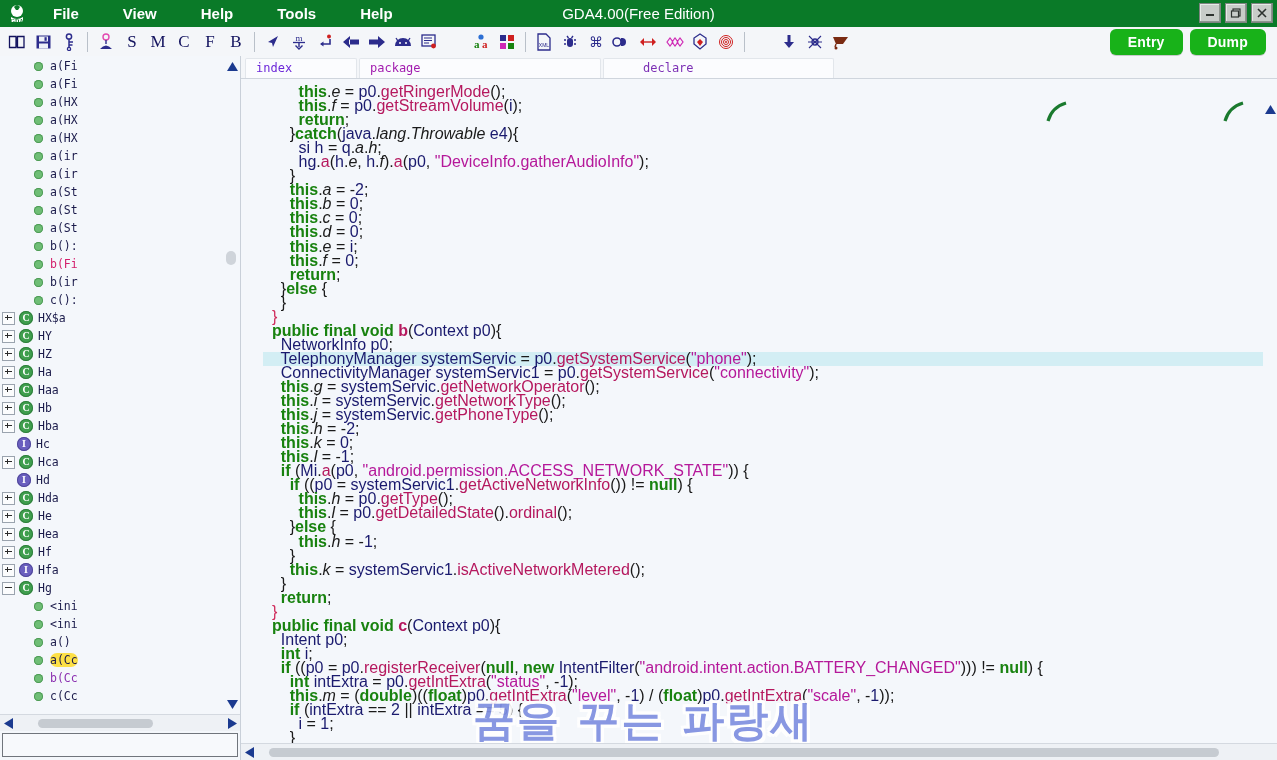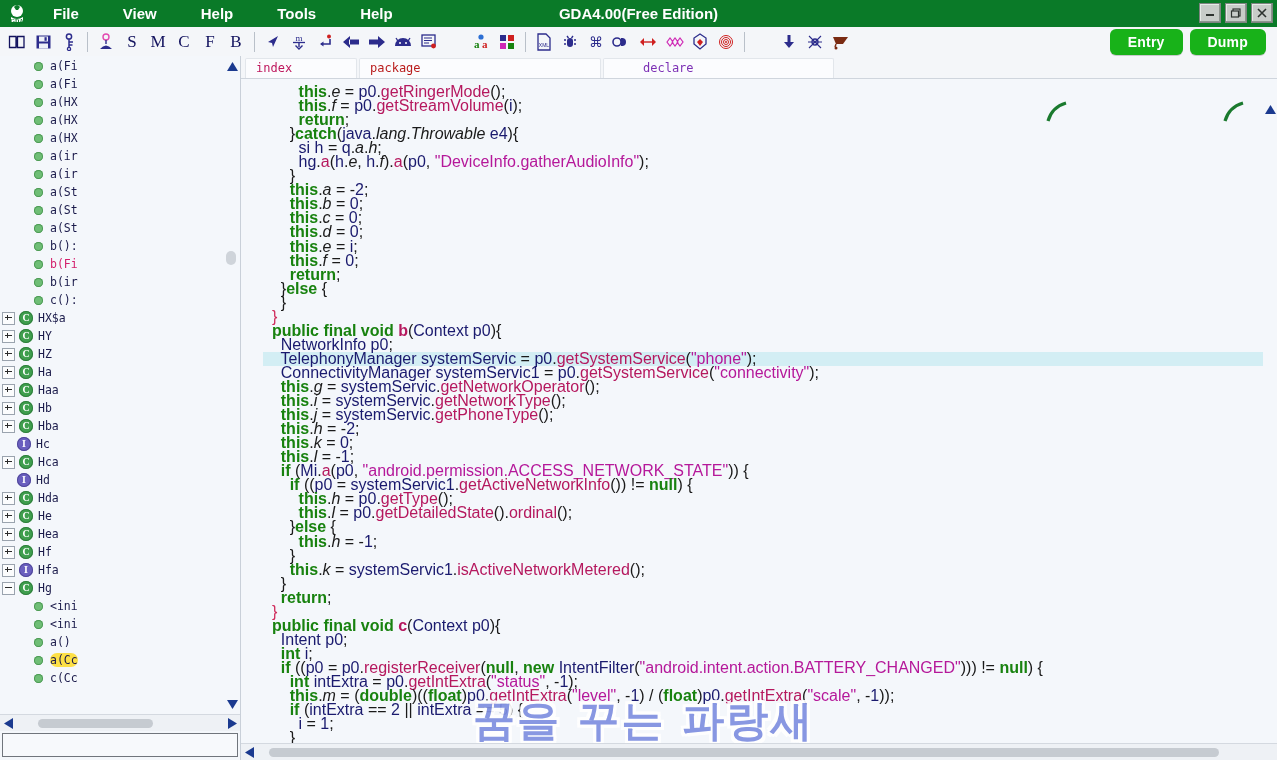--- a/index.html
+++ b/index.html
@@ -21,21 +21,21 @@
     position:relative;flex:0 0 auto;
   }
   .logo svg{display:block}
   .menubar{display:flex;align-items:center;gap:10px;}
   .menu-item{
     color:#ffffff;font-size:15px;font-weight:bold;
     padding:3px 17px;cursor:default;line-height:18px;
   }
   .win-title{
     position:absolute;left:0;right:0;text-align:center;
-    color:#ffffff;font-size:15px;font-weight:bold;
+    color:#ffffff;font-size:15px;font-weight:normal;
     pointer-events:none;line-height:27px;
   }
   .wincontrols{
     position:absolute;right:4px;top:3px;display:flex;gap:4px;
   }
   .wc{
     width:20px;height:18px;background:#c8ccc9;
     border:1px solid #7d8480;
     display:flex;align-items:center;justify-content:center;
     box-shadow:inset -1px -1px 0 #8d948f, inset 1px 1px 0 #e6eae7;
@@ -142,22 +142,22 @@
   .tabbar{
     height:22px;background:#f4f6f9;display:flex;align-items:flex-end;
     padding-left:4px;border-bottom:1px solid #cfd5dd;
     font-family:"DejaVu Sans Mono", monospace;font-size:12px;
   }
   .tab{
     padding:2px 10px 3px 10px;margin-right:2px;cursor:default;
     background:#fbfcfe;border:1px solid #e2e6eb;border-bottom:none;
     border-radius:2px 2px 0 0;
   }
-  .tab.idx{color:#be185d;min-width:90px;}
-  .tab.pkg{color:#b91c1c;min-width:220px;}
+  .tab.idx{color:#6d28d9;min-width:90px;}
+  .tab.pkg{color:#a21caf;min-width:220px;}
   .tab.dec{color:#7c2fb5;min-width:180px;padding-left:39px;}
   .codewrap{
     flex:1 1 auto;position:relative;background:#f4f7fb;overflow:hidden;
   }
   .codearea{
     position:absolute;inset:0;padding:6px 8px 0 22px;
     font-family:Liberation Sans, sans-serif;
     font-size:16px;line-height:14.05px;white-space:pre;color:#1a1a1a;
   }
   .cl{height:14.05px;}
@@ -611,20 +611,25 @@
           <span class="tlabel">a()</span>
         </div>
         <div class="trow">
           <span style="width: 30px; flex: 0 0 auto;"></span>
           <span class="ticon mem"></span>
           <span class="tlabel sel">a(Cc</span>
         </div>
         <div class="trow">
           <span style="width: 30px; flex: 0 0 auto;"></span>
           <span class="ticon mem"></span>
+          <span class="tlabel purple">b(Cc</span>
+        </div>
+        <div class="trow">
+          <span style="width: 30px; flex: 0 0 auto;"></span>
+          <span class="ticon mem"></span>
           <span class="tlabel">c(Cc</span>
         </div>
       </div>
     <div class="lhscroll">
       <div class="arrowbtn">
         <svg width="9" height="11">
             <path d="M0 5.5 L9 0 V11 Z" fill="#1b3a8f"></path>
           </svg>
       </div>
       <div class="lh-track">

